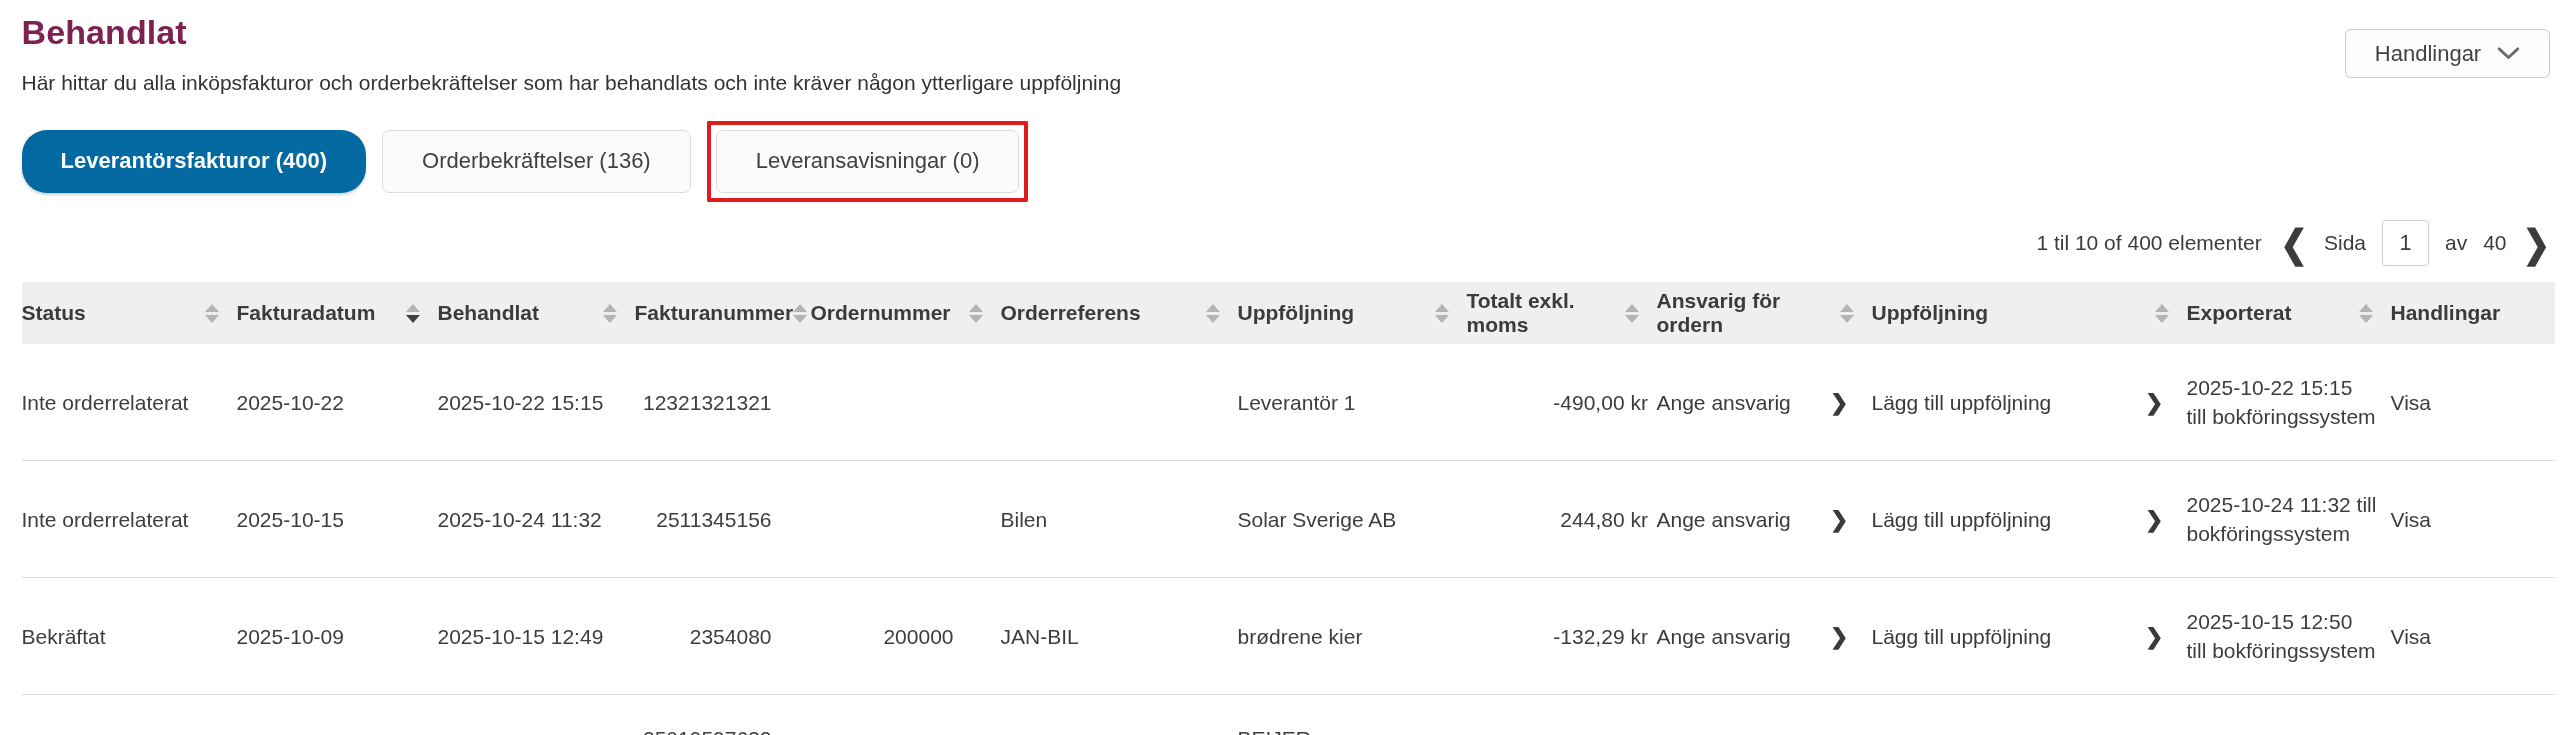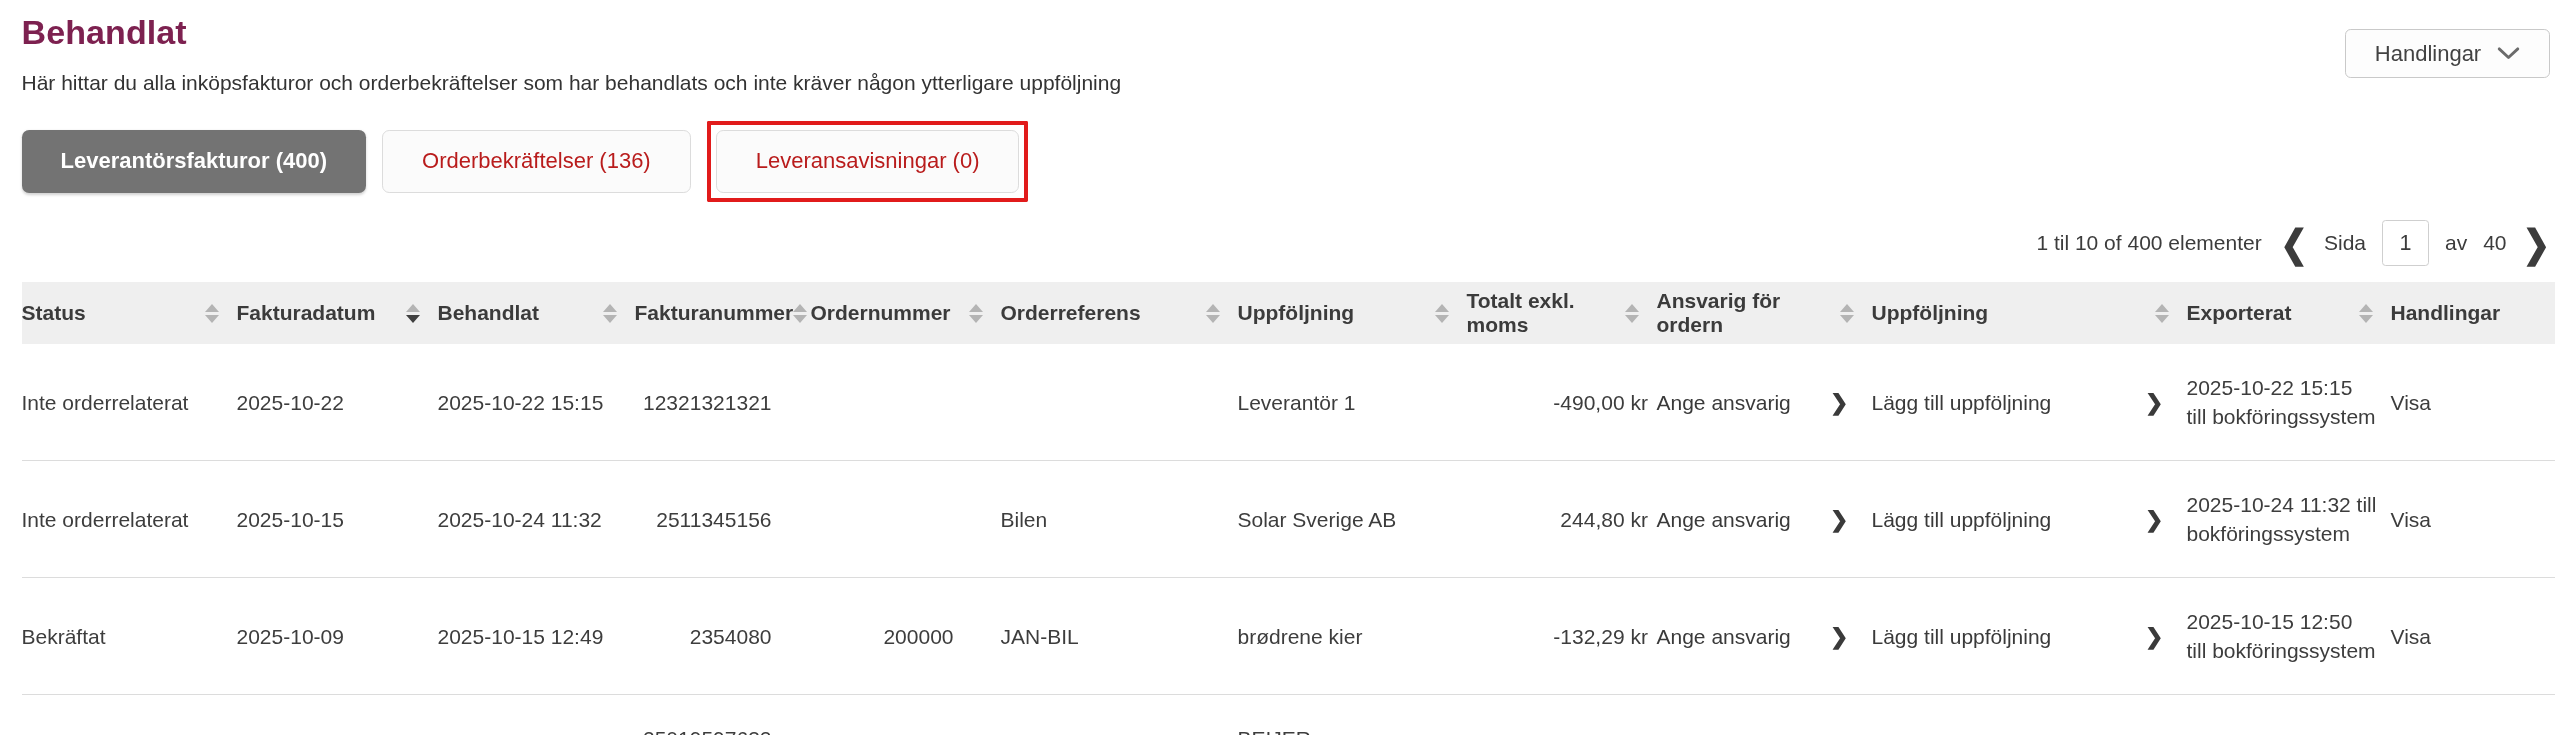--- a/index.html
+++ b/index.html
@@ -27,25 +27,26 @@
   .actions-btn svg { display:block; }
 
   
   .tabs { display:flex; align-items:center; margin-top:26px; }
   .tab {
     height:63px; display:inline-flex; align-items:center; justify-content:center;
     padding:0 39px; font-size:22px; border-radius:7.2px; cursor:pointer;
     white-space:nowrap;
   }
   .tab.active {
-    background:#737373; color:#ffffff; font-weight:700;
+    background:#0369a1; color:#ffffff; font-weight:700;
     box-shadow:0 1.4px 2.9px rgba(0,0,0,0.18);
+    border-radius:25px;
   }
   .tab.inactive {
-    background:#fbfbfb; color:#b91c1c; border:1.4px solid #dcdcdc;
+    background:#fbfbfb; color:#404040; border:1.4px solid #dcdcdc;
   }
   .tab + .tab, .tab + .annotation-box { margin-left:16px; }
   .annotation-box {
     border:4.3px solid #e11b1b; padding:5px; border-radius:1.4px;
   }
 
   
   .pagination {
     margin-top:18.6px; display:flex; justify-content:flex-end; align-items:center;
     font-size:21px; color:#3c3c3c; gap:18.6px; padding-right:4.3px;

